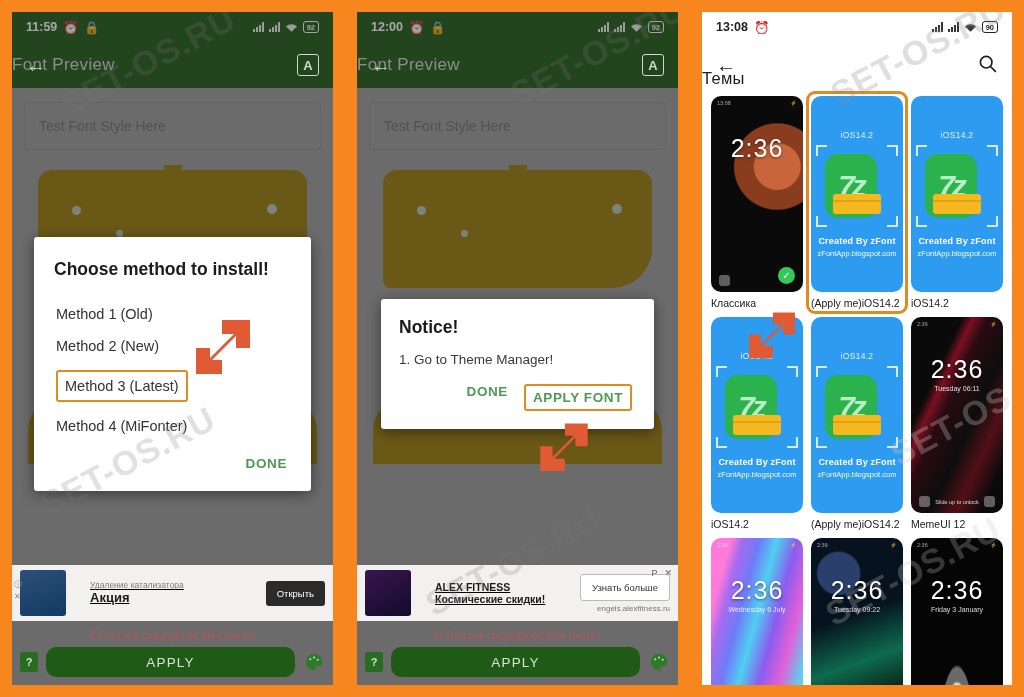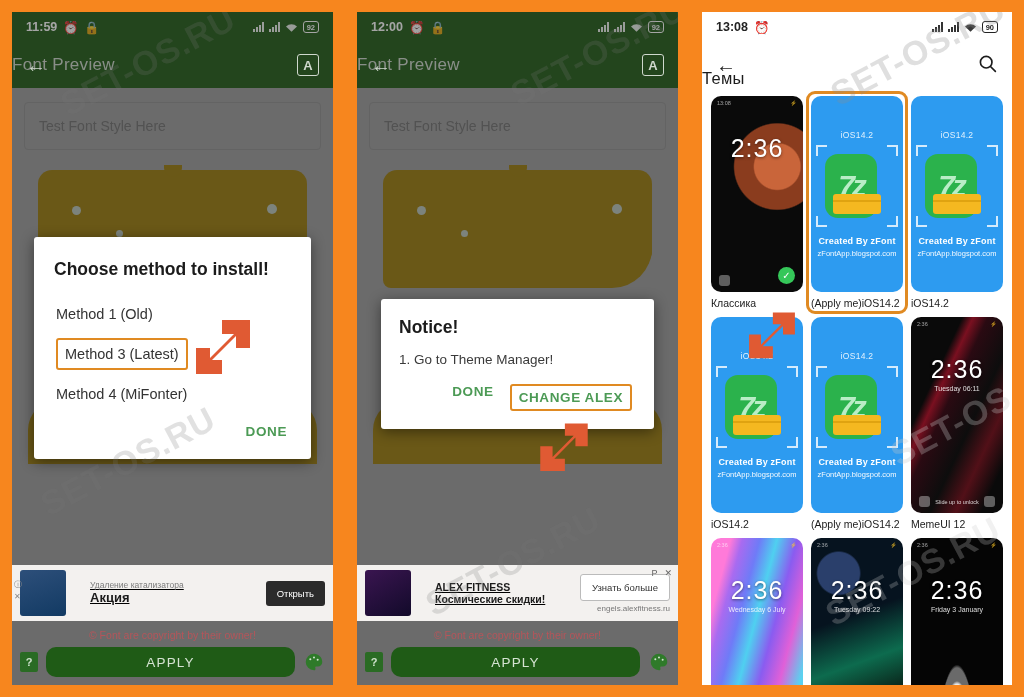--- a/index.html
+++ b/index.html
@@ -291,20 +291,21 @@
             <div class="swirl"></div>
           </div>
         <div class="blobC"></div>
       </div>
 
       <div class="dim"></div>
 
       <div class="dialog dlg1">
         <div class="dlg-title">Choose method to install!</div>
         <div class="dlg-item"><span>Method 1 (Old)</span></div>
+        <div class="dlg-item"><span>Method 2 (New)</span></div>
         <div class="dlg-item"><span class="dlg-item hl">Method 3 (Latest)</span></div>
         <div class="dlg-item"><span>Method 4 (MiFonter)</span></div>
         <div class="dlg-actions">
           <span class="dlg-btn">DONE</span>
         </div>
       </div>
 
       <div class="arrow" style="left:178px; top:300px;">
         <svg width="66" height="66" viewBox="0 0 66 66">
             <path d="M60 4 L60 30 L46 30 L46 20 L22 44 L34 44 L34 58 L6 58 L6 30 L20 30 L20 42 L44 18 L34 18 L34 4 Z" fill="#E05A33" transform="rotate(180 33 33)"></path>
@@ -396,21 +397,21 @@
         <div class="blobC"></div>
       </div>
 
       <div class="dim"></div>
 
       <div class="dialog dlg2">
         <div class="dlg-title">Notice!</div>
         <div class="notice-line">1. Go to Theme Manager!</div>
         <div class="dlg-actions">
           <span class="dlg-btn">DONE</span>
-          <span class="dlg-btn boxed">CHANGE ALEX</span>
+          <span class="dlg-btn boxed">APPLY FONT</span>
         </div>
       </div>
 
       <div class="arrow" style="left:178px; top:408px;">
         <svg width="58" height="58" viewBox="0 0 66 66">
             <path d="M60 4 L60 30 L46 30 L46 20 L22 44 L34 44 L34 58 L6 58 L6 30 L20 30 L20 42 L44 18 L34 18 L34 4 Z" fill="#E05A33"></path>
           </svg>
       </div>
 
       <div class="ad">

